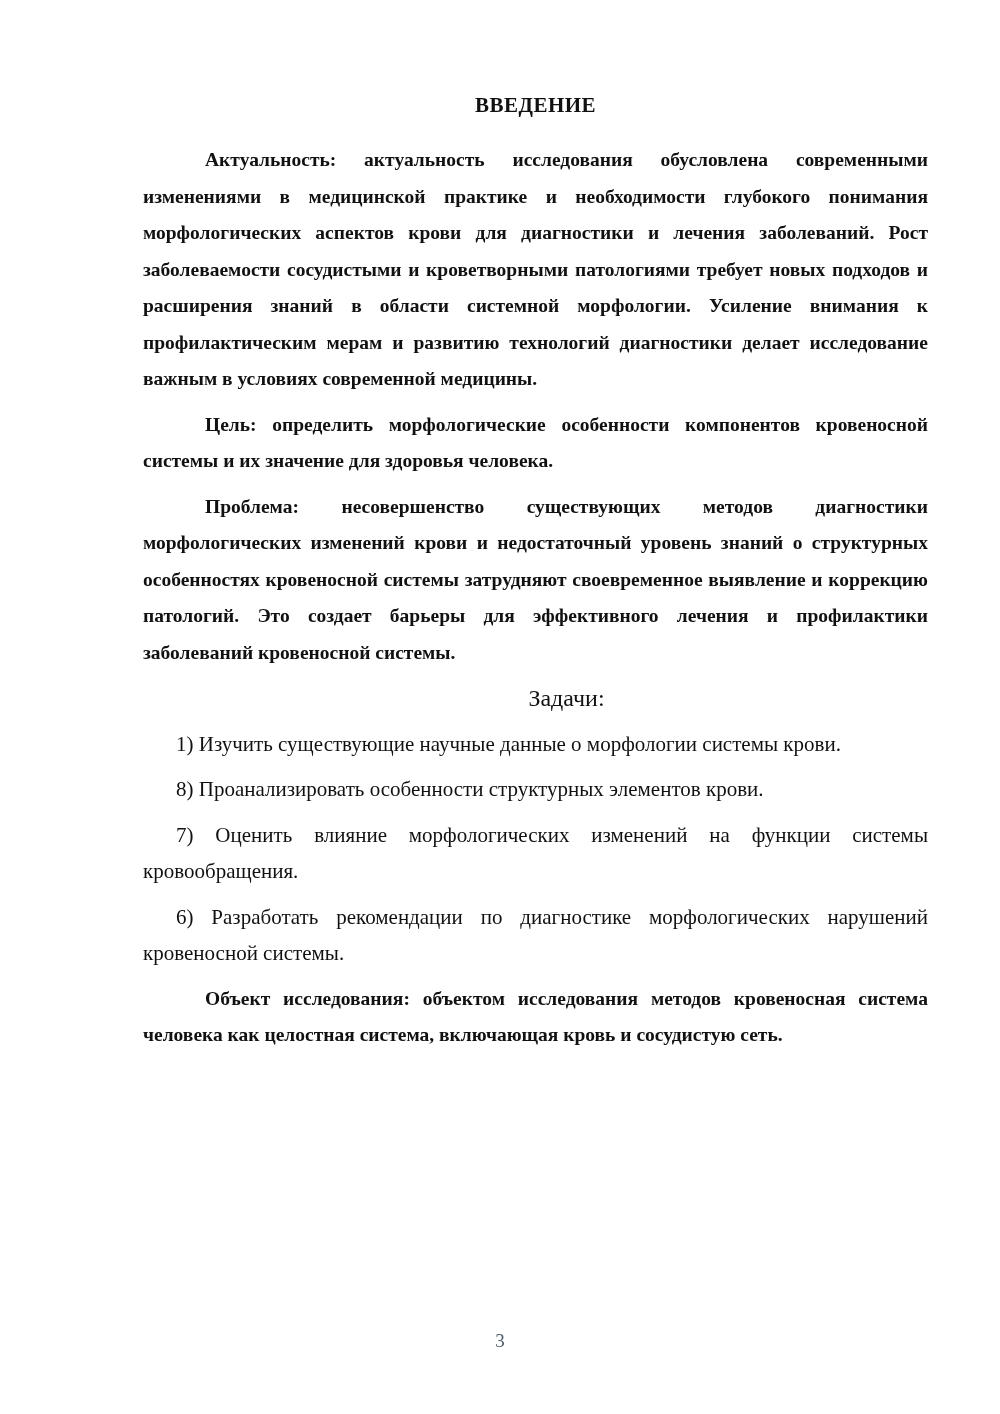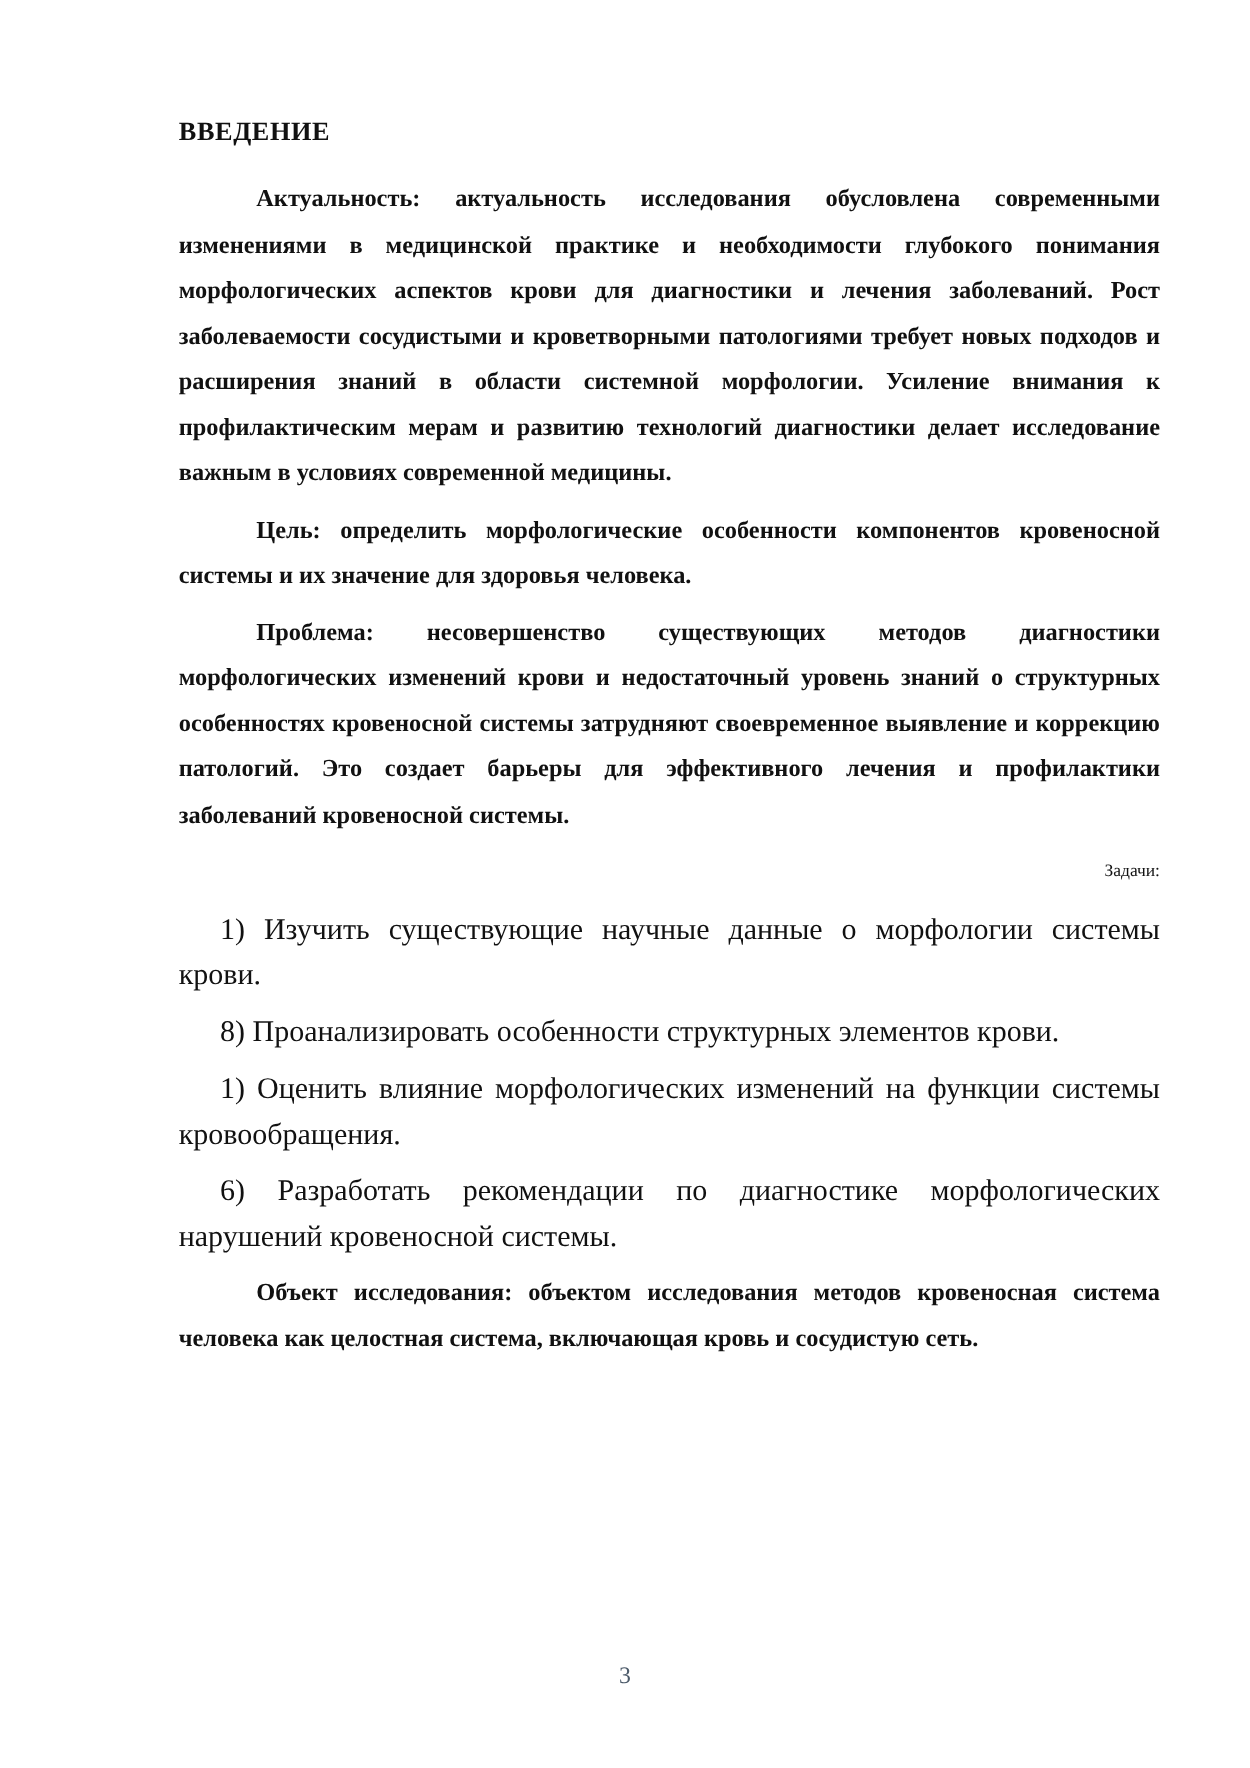--- a/index.html
+++ b/index.html
@@ -20,44 +20,44 @@
     top: 0; left: 0;
     width: 1000px;
     height: 1414px;
     box-sizing: border-box;
     padding: 93px 72px 0 143px;
     background: #ffffff;
   }
   .doc-title {
     font-size: 21px;
     font-weight: bold;
-    text-align: left;
+    text-align: center;
     letter-spacing: 0.5px;
     margin: 0 0 24px 0;
   }
   .para {
     font-size: 19.5px;
     line-height: 36.5px;
     text-align: justify;
     text-indent: 62px;
     margin: 0 0 9px 0;
     font-weight: bold;
   }
   .task-item {
-    font-size: 24px;
+    font-size: 21px;
     line-height: 36.5px;
     text-align: justify;
     text-indent: 33px;
     margin: 0 0 9px 0;
   }
   .tasks-label {
-    font-size: 14px;
+    font-size: 24px;
     line-height: 36.5px;
     text-indent: 62px;
-    text-align: right;
+    text-align: center;
     margin: 0 0 9px 0;
   }
   .page-number {
     position: absolute;
     left: 0;
     right: 0;
     top: 1330px;
     text-align: center;
     font-size: 19px;
     color: #4d5b6a;
@@ -76,21 +76,21 @@
 
   <p class="para">Проблема: несовершенство существующих методов диагностики морфологических изменений крови и недостаточный уровень знаний о структурных особенностях кровеносной системы затрудняют своевременное выявление и коррекцию патологий. Это создает барьеры для эффективного лечения и профилактики заболеваний кровеносной системы.</p>
 
   <p class="tasks-label">Задачи:</p>
 
   <p class="task-item">1) Изучить существующие научные данные о морфологии системы крови.</p>
 
   <p class="task-item">8) Проанализировать особенности структурных элементов крови.</p>
 
 
-  <p class="task-item">1) Оценить влияние морфологических изменений на функции системы кровообращения.</p>
+  <p class="task-item">7) Оценить влияние морфологических изменений на функции системы кровообращения.</p>
 
   <p class="task-item">6) Разработать рекомендации по диагностике морфологических нарушений кровеносной системы.</p>
 
   <p class="para">Объект исследования: объектом исследования методов кровеносная система человека как целостная система, включающая кровь и сосудистую сеть.</p>
 
   <div class="page-number">3</div>
 
 </div>
 
 </body></html>

